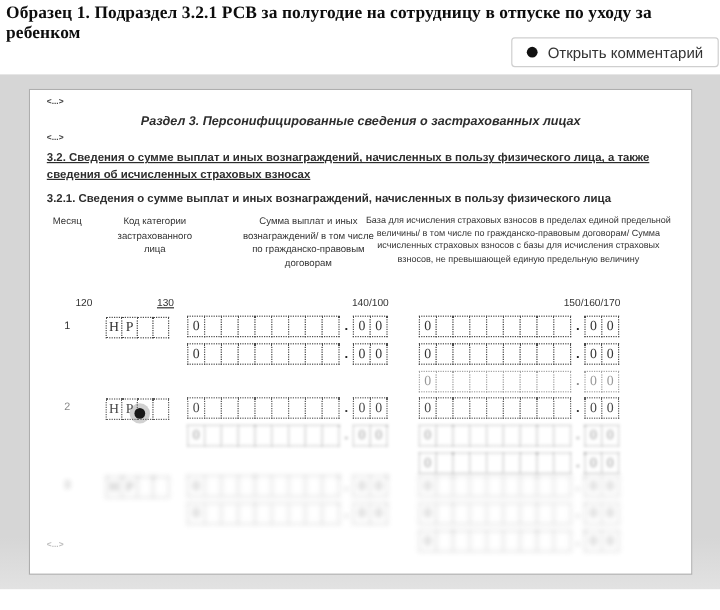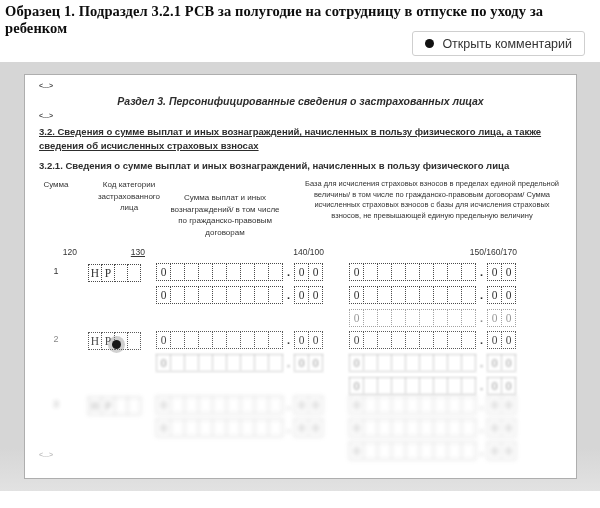--- a/index.html
+++ b/index.html
@@ -7,21 +7,21 @@
     width:600px;height:508px;position:relative;overflow:hidden;
     background:#ffffff;font-family:"Liberation Sans",sans-serif;
   }
   
   .article-title{
     position:absolute;top:3px;left:5px;width:592px;
     font-family:"Liberation Serif",serif;font-weight:bold;
     font-size:14.5px;color:#0d0d0d;letter-spacing:.1px;
   }
   .comment-btn{
-    position:absolute;top:31px;right:15px;height:25px;
+    position:absolute;top:31px;right:1px;height:25px;
     background:#fff;border:1px solid #cfcfcf;border-radius:3px;
     display:flex;align-items:center;gap:8px;padding:0 12px;
     font-size:12.5px;color:#333;cursor:pointer;box-sizing:border-box;
   }
   .btn-dot{width:9px;height:9px;border-radius:50%;background:#111;}
   
   .viewer{
     position:absolute;top:62px;left:0;width:600px;height:429px;
     background:linear-gradient(#d6d6d6 90%,#e2e2e2 100%);
   }
@@ -39,21 +39,21 @@
     font-weight:bold;font-size:10.5px;color:#2d2d2d;font-style:italic;
   }
   .clause{position:absolute;left:14px;width:524px;font-weight:bold;
     font-size:9.5px;color:#2d2d2d;line-height:1.45;}
   .clause-32{top:50px;text-decoration:underline;}
   .clause-321{top:84px;}
   .th{position:absolute;top:104px;text-align:center;font-size:8px;
     color:#333;line-height:1.45;}
   .th-month{left:10px;width:42px;}
   .th-category{left:56px;width:72px;margin-left:12px;}
-  .th-payments{left:140px;width:120px;margin-top:13px;}
+  .th-payments{left:172px;width:120px;}
   .th-base{left:278px;width:258px;font-size:7.5px;line-height:1.4;}
   .col-code{position:absolute;top:172px;font-size:8.5px;color:#333;text-align:right;}
   .code-month{left:10px;width:42px;}
   .code-category{left:64px;width:56px;text-decoration:underline;}
   .code-payments{left:131px;width:168px;}
   .code-base{left:324px;width:168px;}
   
   .month{position:absolute;left:0;width:553px;}
   .month-1{top:188px;}
   .month-2{top:256px;}
@@ -106,21 +106,21 @@
     <span class="ell ell-top">&lt;...&gt;</span>
 
     <div class="sec-title">Раздел 3. Персонифицированные сведения о застрахованных лицах</div>
 
     <span class="ell ell-mid">&lt;...&gt;</span>
 
     <div class="clause clause-32">3.2. Сведения о сумме выплат и иных вознаграждений, начисленных в пользу физического лица, а также сведения об исчисленных страховых взносах</div>
 
     <div class="clause clause-321">3.2.1. Сведения о сумме выплат и иных вознаграждений, начисленных в пользу физического лица</div>
 
-    <div class="th th-month">Сумма</div>
+    <div class="th th-month">Месяц</div>
     <div class="th th-category">Код категории застрахованного лица</div>
     <div class="th th-payments">Сумма выплат и иных вознаграждений/ в том числе по гражданско-правовым договорам</div>
     <div class="th th-base">База для исчисления страховых взносов в пределах единой предельной величины/ в том числе по гражданско-правовым договорам/ Сумма исчисленных страховых взносов с базы для исчисления страховых взносов, не превышающей единую предельную величину</div>
 
     <div class="col-code code-month">120</div>
     <div class="col-code code-category">130</div>
     <div class="col-code code-payments">140/100</div>
     <div class="col-code code-base">150/160/170</div>
 
     <div>

